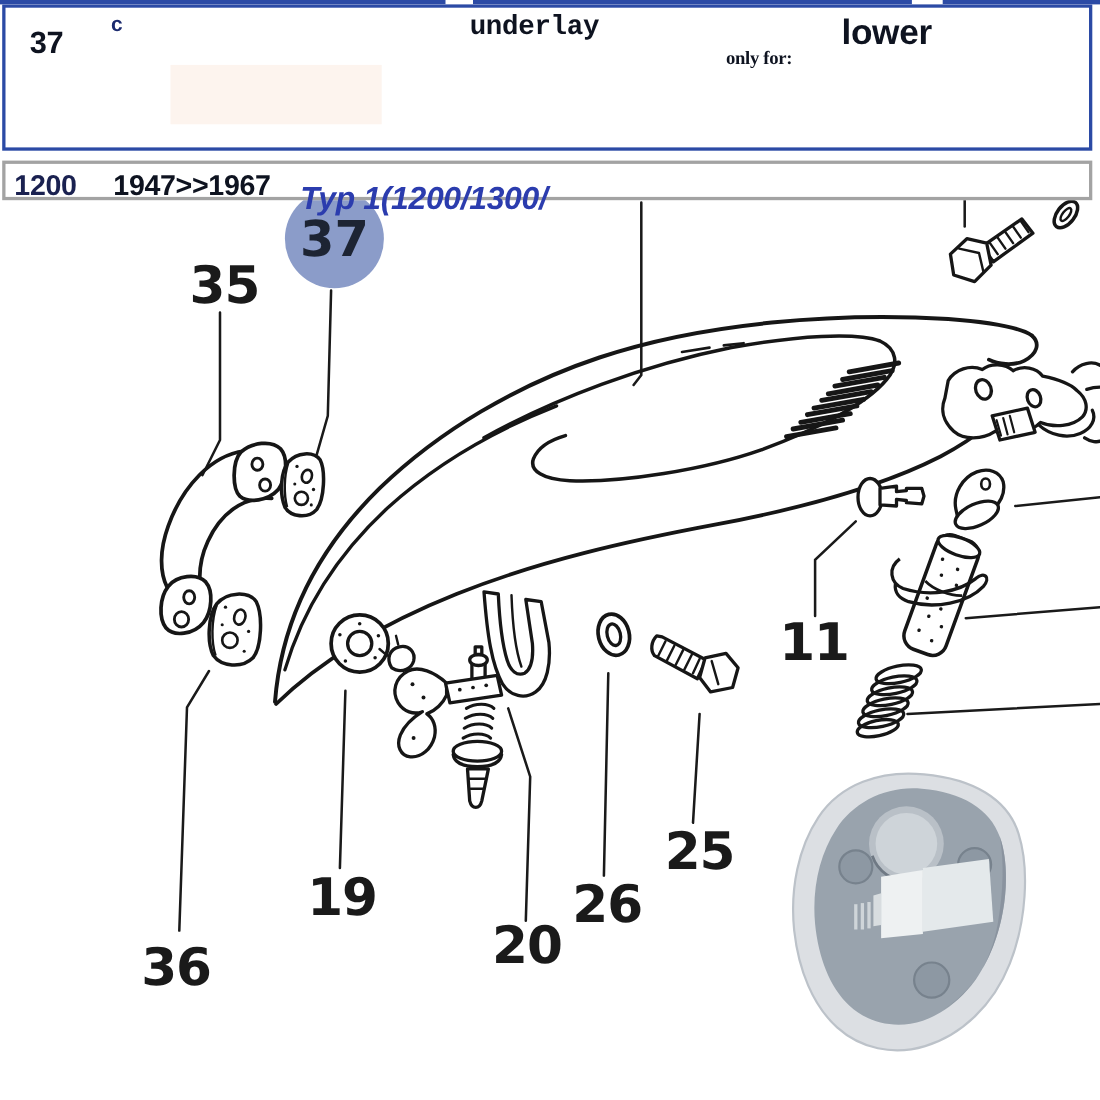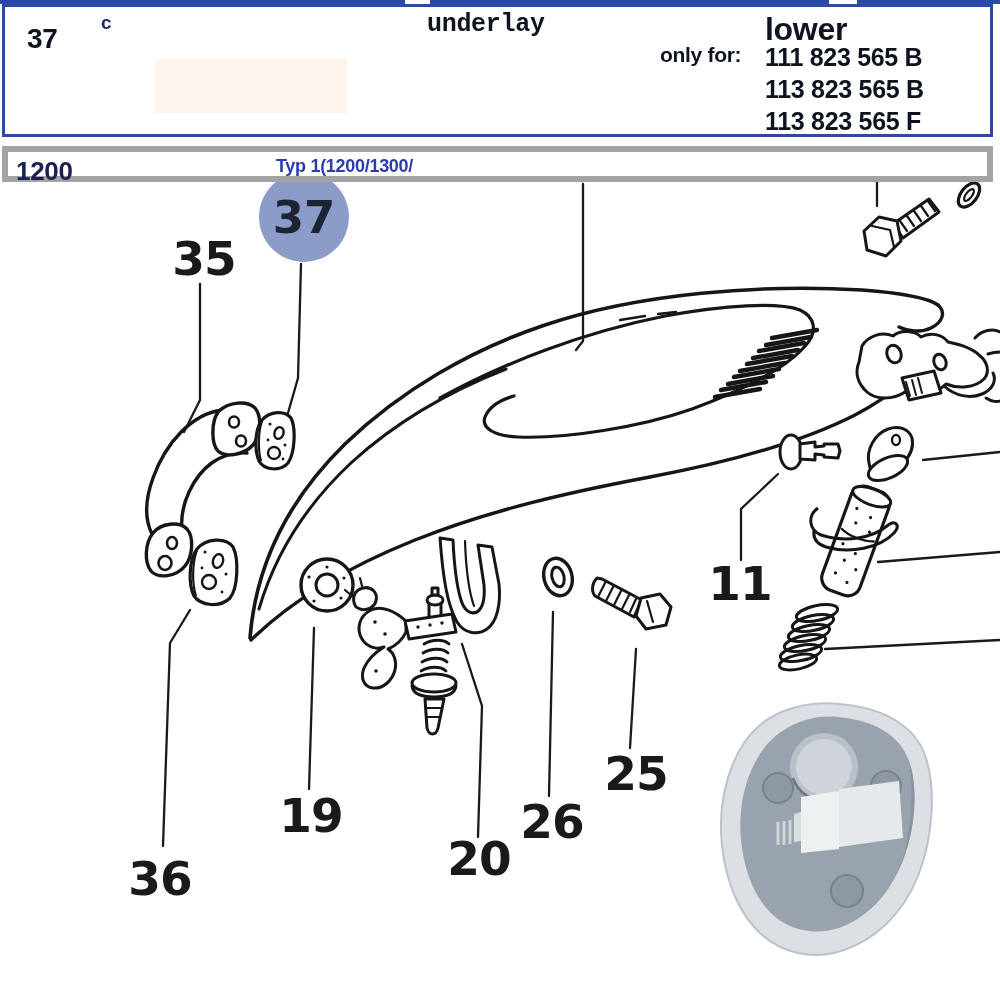--- a/index.html
+++ b/index.html
@@ -4,21 +4,21 @@
 <style>
   html,body{margin:0;padding:0;background:#ffffff;}
   #page{position:relative;width:1000px;height:1000px;background:#ffffff;overflow:hidden;
         font-family:"Liberation Sans","DejaVu Sans",sans-serif;}
   
   #top-rule{position:absolute;left:0;top:0;width:1000px;height:4px;background:#2b4aa5;}
   .rule-gap{position:absolute;top:0;height:5px;background:#ffffff;}
   #header-box{position:absolute;left:2px;top:4px;width:991px;height:133px;
               border:3px solid #2b4aa5;background:#ffffff;box-sizing:border-box;}
   #model-box{position:absolute;left:2px;top:146px;width:991px;height:36px;
-             border:6px solid #a3a3a3;background:#ffffff;box-sizing:border-box;}
+             border:3px solid #a3a3a3;background:#ffffff;box-sizing:border-box;}
   .hdr-txt{position:absolute;font-weight:bold;color:#0e1320;letter-spacing:-0.3px;white-space:nowrap;}
   .blue-txt{color:#2b3cae;}
   #watermark{position:absolute;left:150px;top:52px;width:192px;height:54px;background:#fdf4ee;}
   #only-parts div{line-height:32px;}
   
   #draw{position:absolute;left:0;top:0;width:1000px;height:1000px;}
   text.callout{font-family:"DejaVu Sans","Liberation Sans",sans-serif;font-weight:bold;
                fill:#1a1a1a;font-size:47px;letter-spacing:-1px;}
   text.circle-num{font-family:"DejaVu Sans","Liberation Sans",sans-serif;font-weight:bold;
                fill:#1d2433;font-size:45px;}
@@ -289,26 +289,22 @@
   <div id="top-rule"></div>
   <div class="rule-gap" style="left:405px;width:25px;"></div>
   <div class="rule-gap" style="left:829px;width:28px;"></div>
 
   <div id="header-box">
     <div id="watermark"></div>
     <div class="hdr-txt" style="left:22px;top:16px;font-size:28px;">37</div>
     <div class="hdr-txt" style="left:96px;top:5px;font-size:19px;color:#1b2a6e;">c</div>
     <div class="hdr-txt" style="left:422px;top:3px;font-size:25px;font-family:Liberation Mono, monospace;">underlay</div>
     <div class="hdr-txt" style="left:760px;top:4px;font-size:32px;">lower</div>
-    <div class="hdr-txt" style="left:655px;top:36px;font-size:21px;">only for:</div>
-    <div id="only-parts" class="hdr-txt" style="left:760px;top:34px;font-size:25px;">
-      <div>111 823 565 B</div>
-      <div>113 823 565 B</div>
-      <div>113 823 565 F</div>
-    </div>
+    <div class="hdr-txt" style="left:655px;top:36px;font-size:17px;font-family:Liberation Serif, serif;">only for:</div>
   </div>
 
   <div id="model-box">
     <div class="hdr-txt" style="left:8px;top:4px;font-size:26px;color:#1a2150;">1200</div>
-    <div class="hdr-txt blue-txt" style="left:268px;top:4px;font-size:18px;">Typ 1(1200/1300/</div>
+    <div class="hdr-txt" style="left:98px;top:4px;font-size:26px;">1947&gt;&gt;1967</div>
+    <div class="hdr-txt blue-txt" style="left:268px;top:16px;font-size:29px;font-style:italic;">Typ 1(1200/1300/</div>
   </div>
 
 </div>
 
 </body></html>

